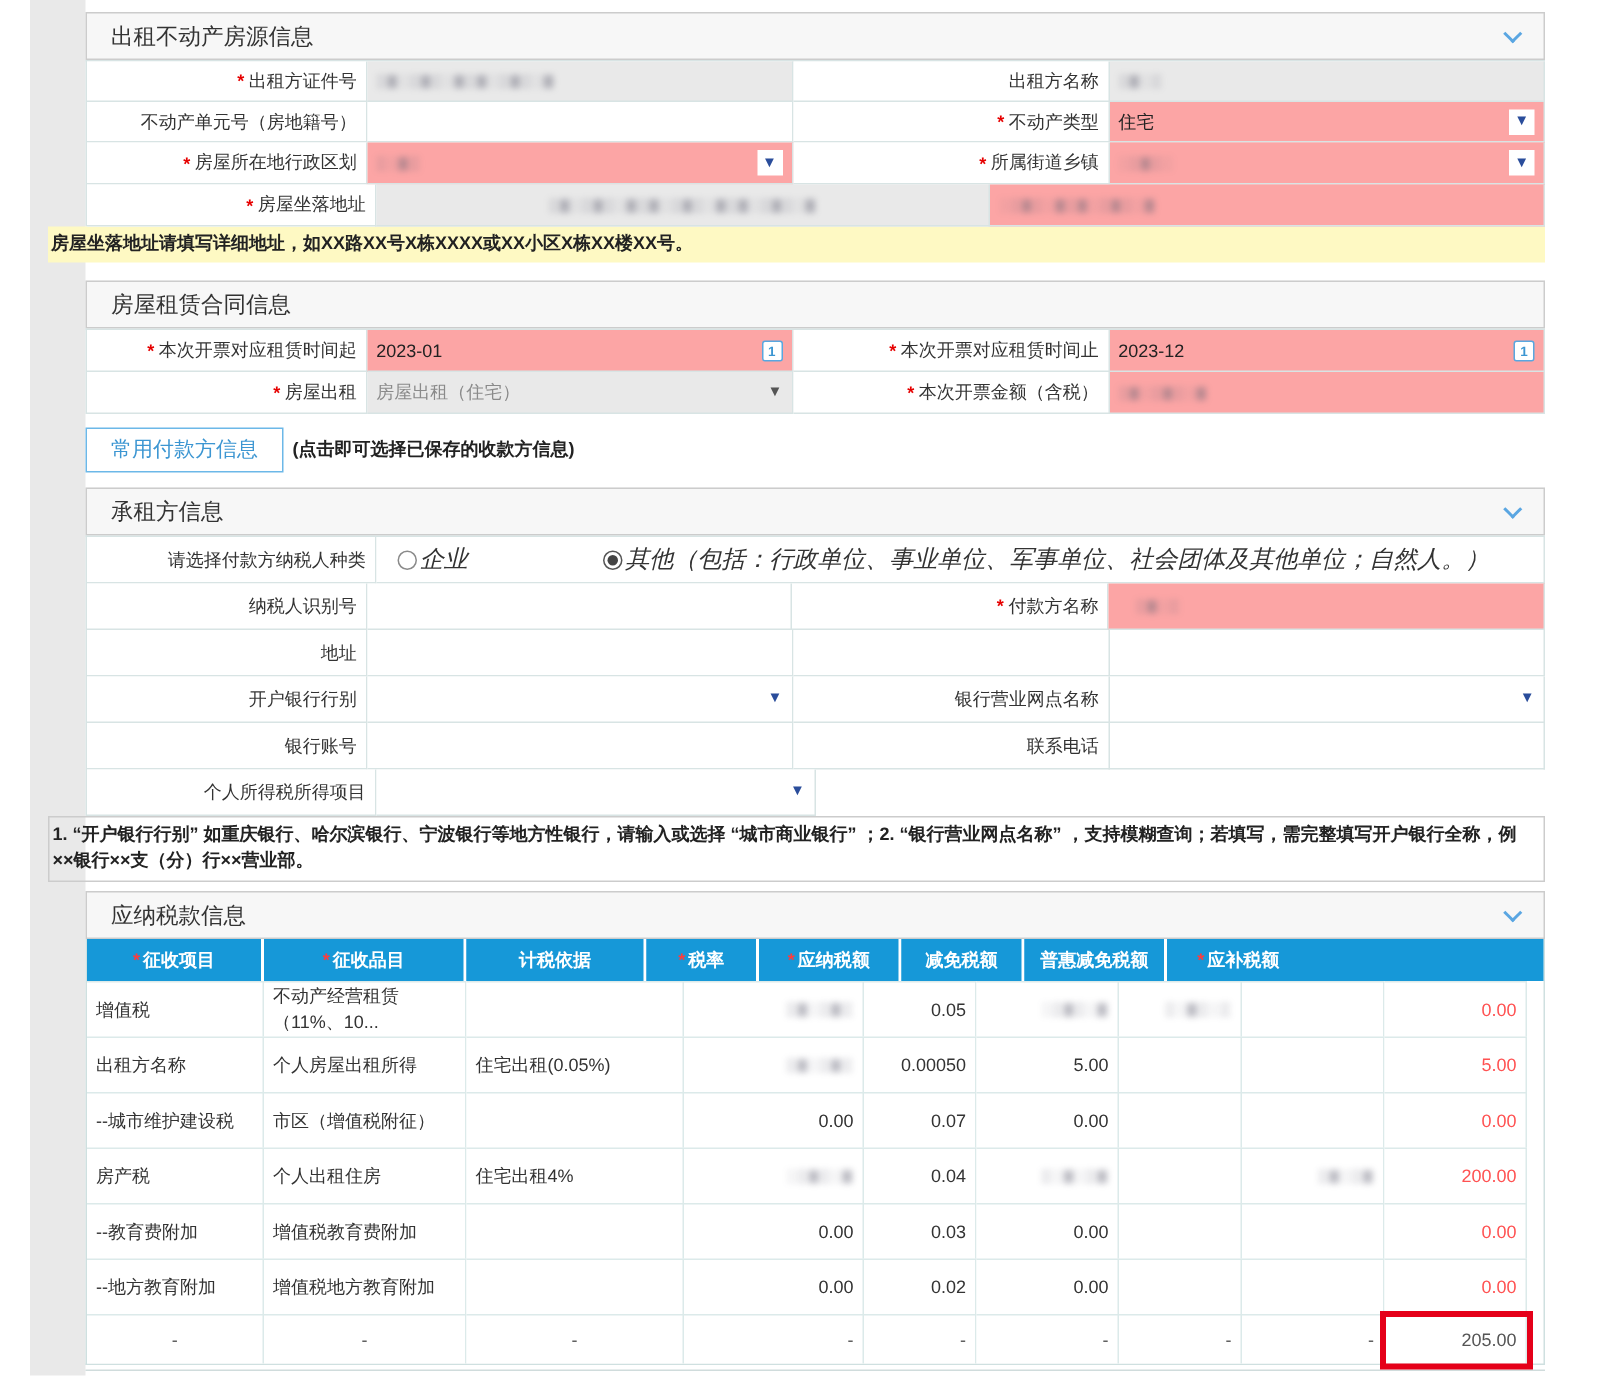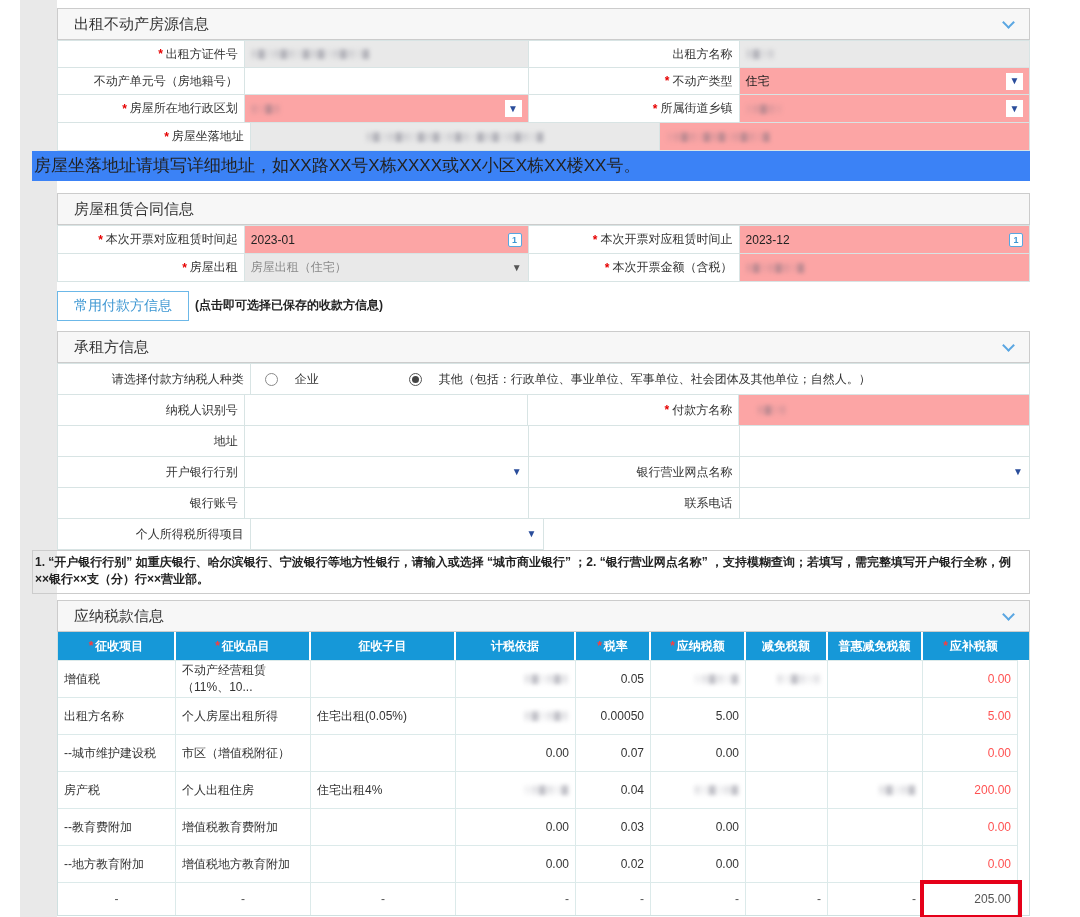--- a/index.html
+++ b/index.html
@@ -19,31 +19,31 @@
   .w-l1 { width:193px; } .w-f1 { width:293px; } .w-l2 { width:218px; } .w-f2 { width:300px; }
   .grey { background:#e9e9e9; } .yellow { background:#fca5a5; }
   .ast { color:#e60000; font-weight:bold; margin-right:3px; }
   .val { color:#222; }
   .greyval { color:#8a8a8a; }
   .arr { color:#2a4d9b; font-size:10px; line-height:1; cursor:pointer; }
   .arr.dark { color:#555; }
   .arrbox { width:17px; height:17px; background:#fff; display:flex; align-items:center; justify-content:center; cursor:pointer; }
   .cal { width:14px; height:14px; border:1px solid #59a7e0; border-radius:2px; color:#3c96d2; font-size:9px; line-height:12px; text-align:center; background:#fff; cursor:pointer; font-weight:bold; }
   .mask { filter:blur(2px); opacity:.55; color:#667; font-size:9px; letter-spacing:1px; white-space:nowrap; overflow:hidden; }
-  .hint { margin-left:-25px; width:998px; background:#3b82f6; font-size:17px; font-weight:normal; color:#222; padding:3px 0 4px 2px; }
+  .hint { margin-left:-25px; width:998px; background:#fef9c3; font-size:12px; font-weight:bold; color:#222; padding:3px 0 4px 2px; }
   .gap12 { height:12px; } .gap10 { height:10px; } .gap6 { height:6px; }
 
   .btnrow { display:flex; align-items:center; margin-top:8px; height:31px; }
   .bluebtn { border:1px solid #6cb8e8; background:#fff; color:#3c96d2; font-size:14px; padding:5px 16px; cursor:pointer; font-family:inherit; }
   .btnnote { font-size:12px; color:#222; margin-left:6px; font-weight:bold; }
 
   .radio { width:13px; height:13px; border:1px solid #8a8a8a; border-radius:50%; background:#fff; display:inline-block; position:relative; cursor:pointer; flex:none; }
   .radio.sel { border-color:#555; }
   .radio.sel::after { content:""; position:absolute; left:2px; top:2px; width:7px; height:7px; border-radius:50%; background:#444; }
-  .radlbl { font-size:12px; margin-left:17px; }
+  .radlbl { font-size:16px; margin-left:2px;font-style:italic; }
   .radgrp { display:flex; align-items:center; }
 
   .notebox { margin-left:-25px; width:998px; border:1px solid #ccc; font-size:12px; font-weight:bold; color:#222; padding:3px 4px 5px 2px; line-height:17px; }
 
   .ttable { border:1px solid #cfe0e0; border-top:none; margin-top:0; }
   .thead { display:flex; background:#1698d8; }
   .th { height:28px; background:#1698d8; color:#fff; font-size:12px; font-weight:bold; display:flex; align-items:center; justify-content:center; border-right:2px solid #fff; }
   .th:last-child { border-right:none; }
   .th .ast { color:#ff3b3b; margin-right:2px; }
   .trow { display:flex; }
@@ -271,23 +271,20 @@
   <div class="ttable">
     <div class="thead">
       <div class="th c1">
           <span class="ast">*</span>
           <span>征收项目</span>
         </div>
       <div class="th c2">
           <span class="ast">*</span>
           <span>征收品目</span>
         </div>
-      <div class="th c3">
-          <span>征收子目</span>
-        </div>
       <div class="th c4">
           <span>计税依据</span>
         </div>
       <div class="th c5">
           <span class="ast">*</span>
           <span>税率</span>
         </div>
       <div class="th c6">
           <span class="ast">*</span>
           <span>应纳税额</span>

